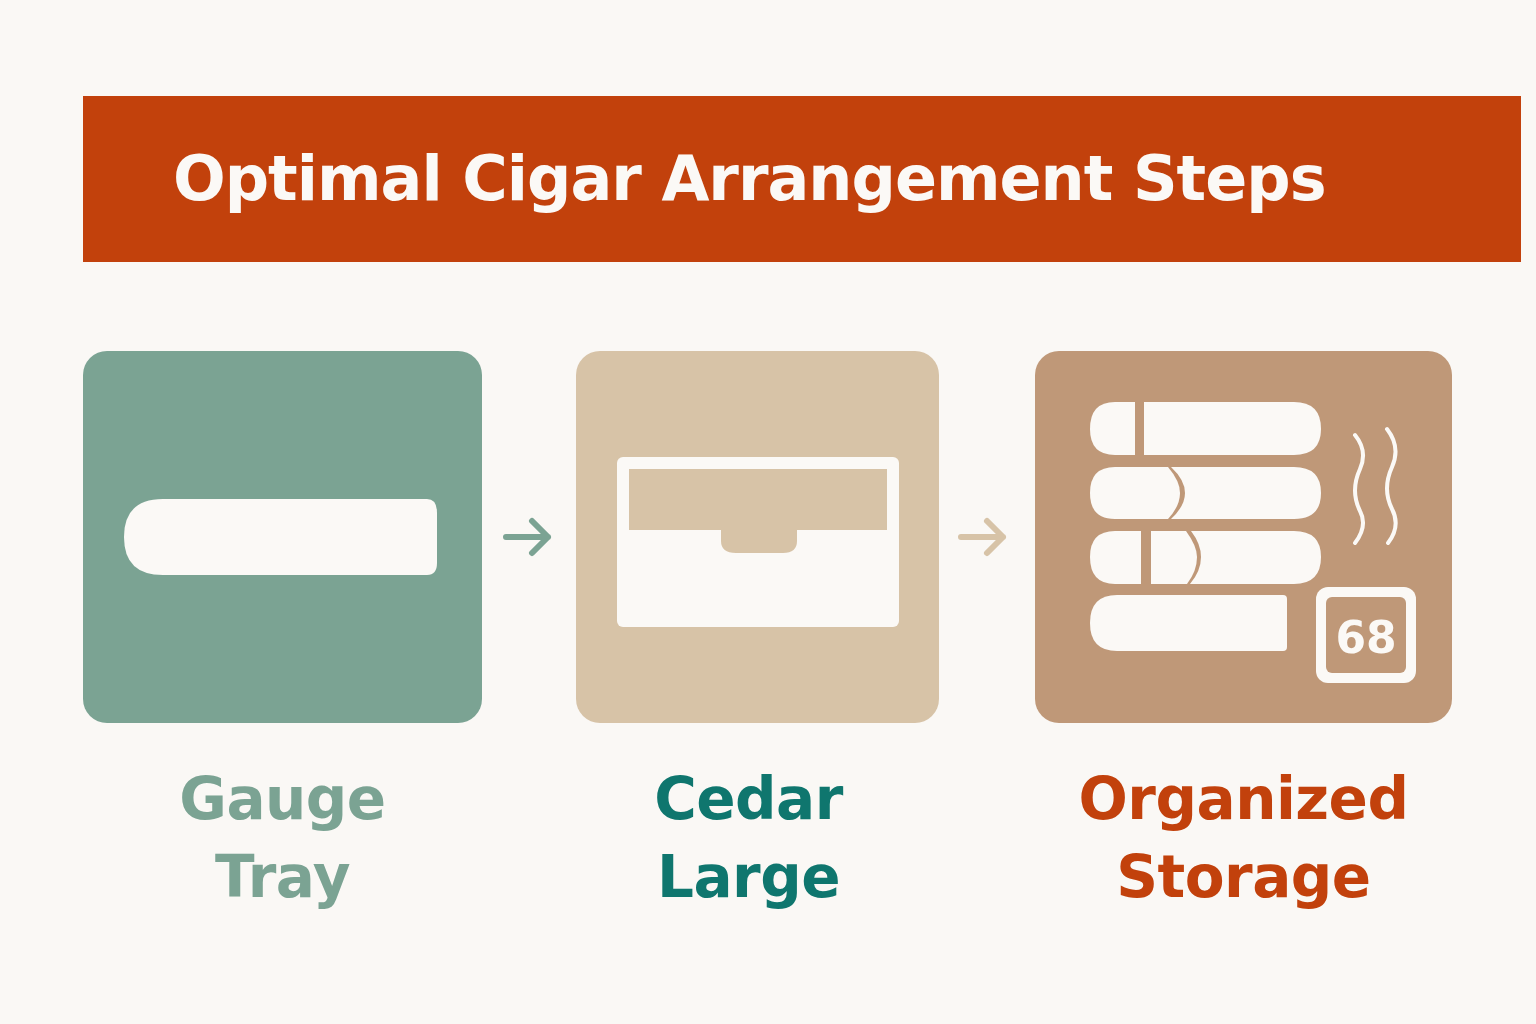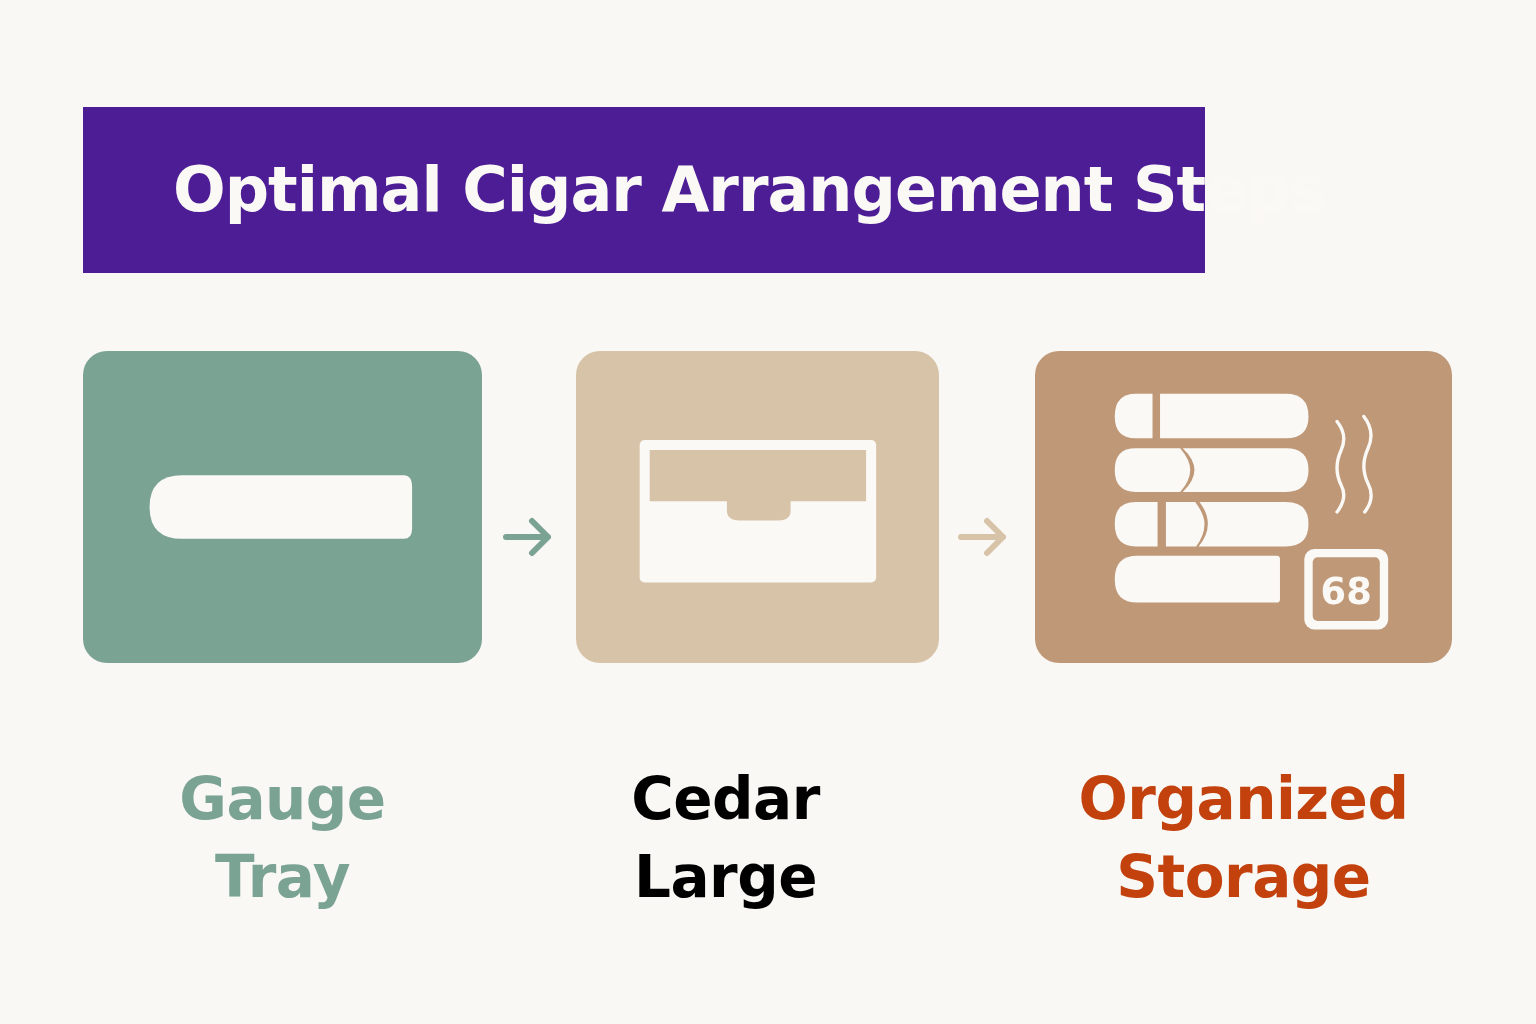--- a/index.html
+++ b/index.html
@@ -10,39 +10,39 @@
       width: 1536px;
       height: 1024px;
       background: #faf8f5;
       position: relative;
       overflow: hidden;
       font-family: "DejaVu Sans", "Liberation Sans", sans-serif;
     }
     .title-banner {
       position: absolute;
       left: 83px;
-      top: 107px;
-      width: 1122px;
+      top: 96px;
+      width: 1438px;
       height: 166px;
-      background: #4c1d95;
+      background: #c2410c;
     }
     .title-text {
       position: absolute;
       left: 90px;
       top: 46px;
       font-size: 62px;
       font-weight: bold;
       color: #fbf9f6;
       letter-spacing: -1px;
       white-space: nowrap;
     }
     .step-card {
       position: absolute;
       top: 351px;
-      height: 312px;
+      height: 372px;
       border-radius: 24px;
     }
     .card-1 { left: 83px; width: 399px; background: #7ba393; }
     .card-2 { left: 576px; width: 363px; background: #d7c3a7; }
     .card-3 { left: 1035px; width: 417px; background: #bf9878; }
     .card-svg {
       position: absolute;
       left: 0; top: 0;
       width: 100%; height: 100%;
     }
@@ -57,21 +57,21 @@
     .step-label {
       position: absolute;
       top: 760px;
       font-size: 58px;
       font-weight: bold;
       line-height: 78px;
       text-align: center;
       letter-spacing: -0.5px;
     }
     .label-1 { left: 83px; width: 399px; color: #7ba393; }
-    .label-2 { left: 544px; width: 363px; color: #000000; }
+    .label-2 { left: 567px; width: 363px; color: #0f766e; }
     .label-3 { left: 1035px; width: 417px; color: #c2410c; }
     .label-line { display: block; }
   </style>
 </head>
 <body>
 
 <div class="title-banner">
   <div class="title-text">Optimal Cigar Arrangement Steps</div>
 </div>
 

